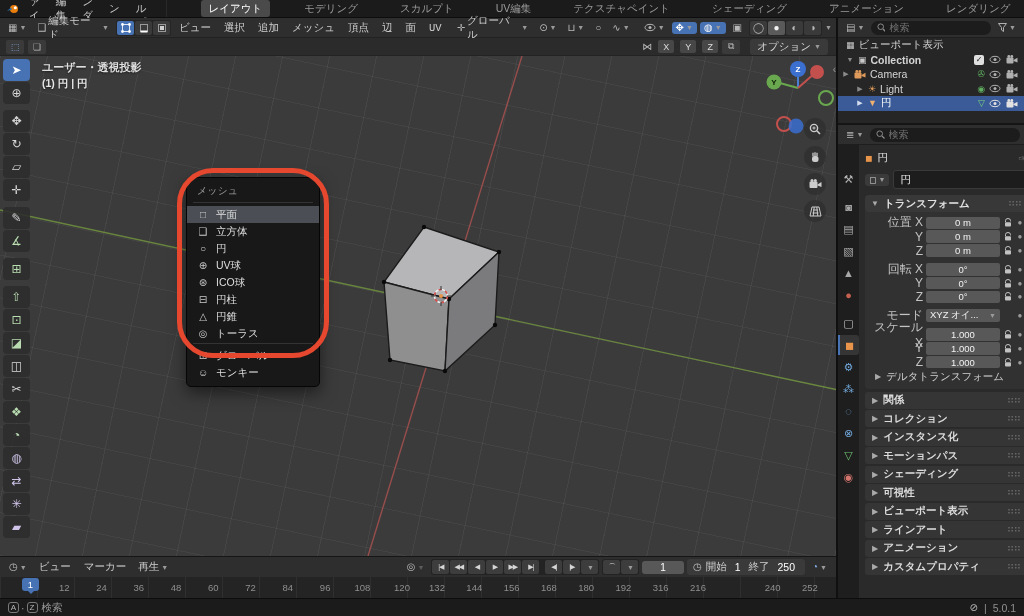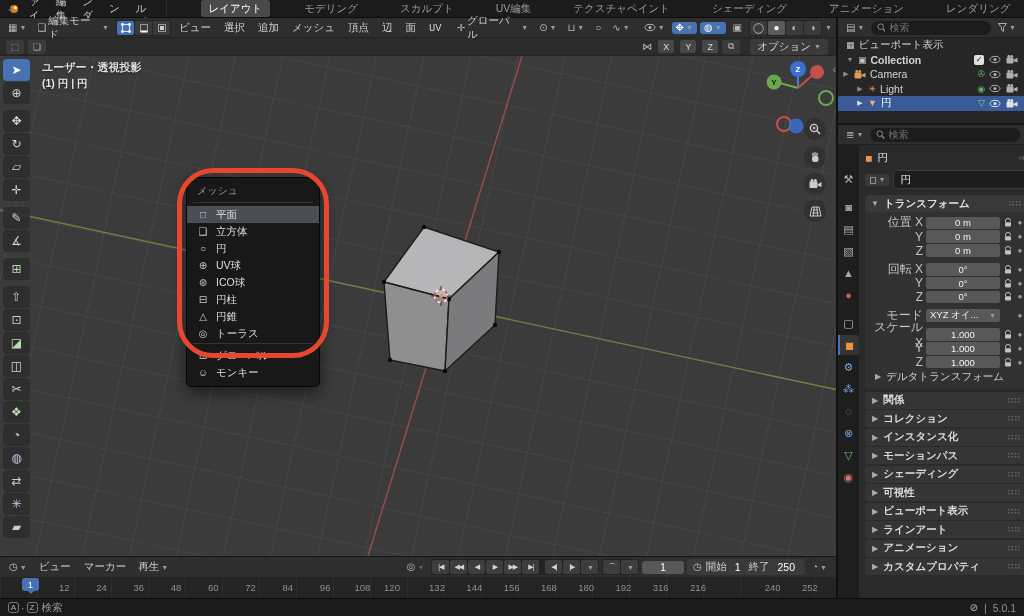--- a/index.html
+++ b/index.html
@@ -668,21 +668,21 @@
             <span class="ruler-num" style="left: 213.313px;">60</span>
 
             <span class="ruler-num" style="left: 250.597px;">72</span>
 
             <span class="ruler-num" style="left: 287.881px;">84</span>
 
             <span class="ruler-num" style="left: 325.165px;">96</span>
 
             <span class="ruler-num" style="left: 362.449px;">108</span>
 
-            <span class="ruler-num" style="left: 392px;">120</span>
+            <span class="ruler-num" style="left: 402px;">120</span>
 
             <span class="ruler-num" style="left: 437.017px;">132</span>
 
             <span class="ruler-num" style="left: 474.301px;">144</span>
 
             <span class="ruler-num" style="left: 511.585px;">156</span>
 
             <span class="ruler-num" style="left: 548.869px;">168</span>
 
             <span class="ruler-num" style="left: 586.153px;">180</span>

